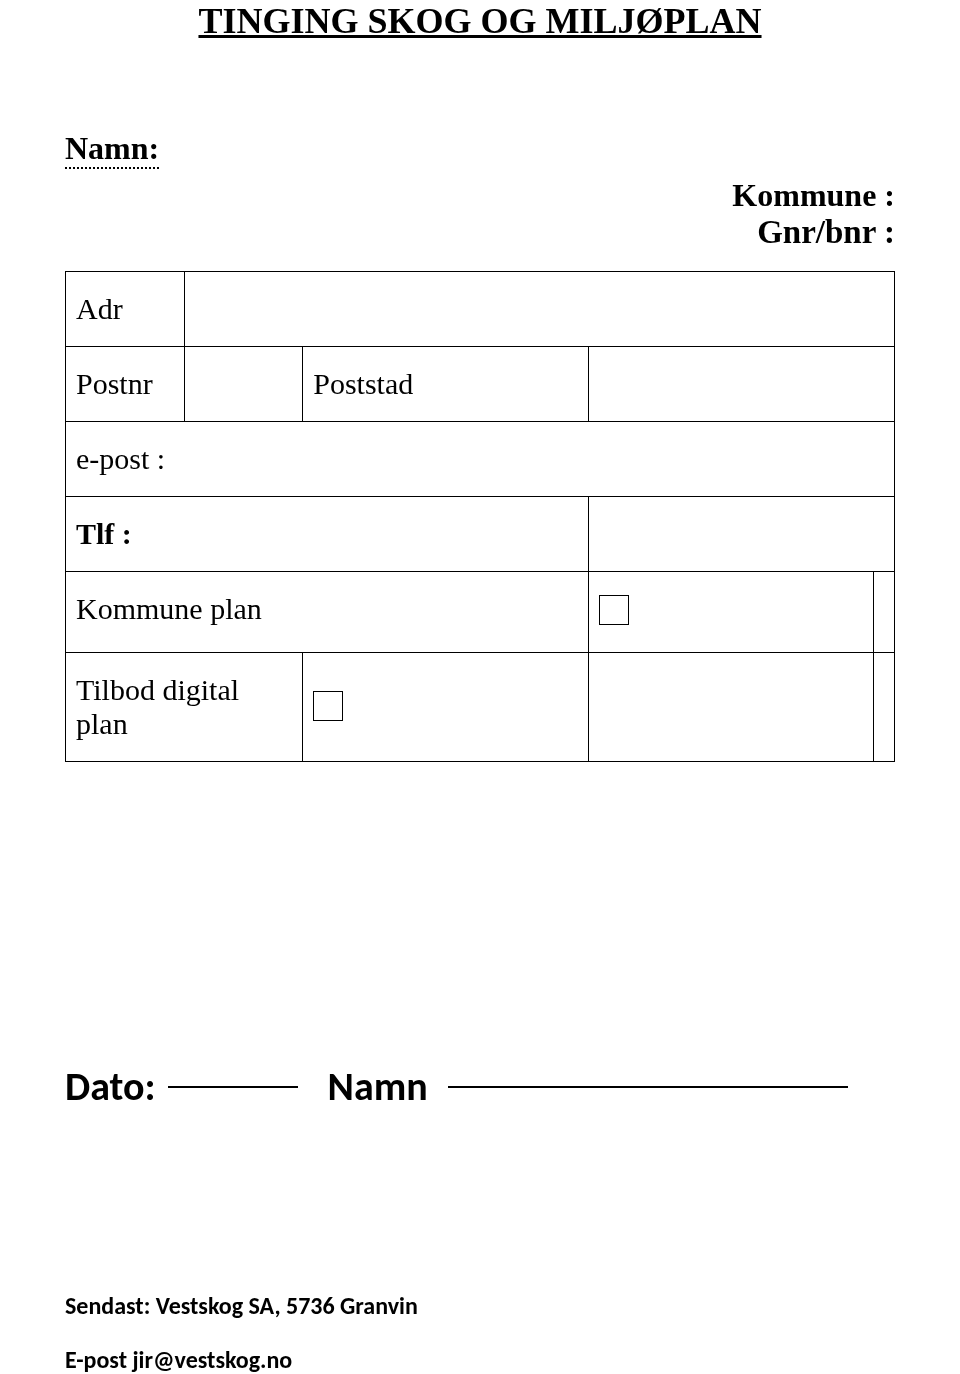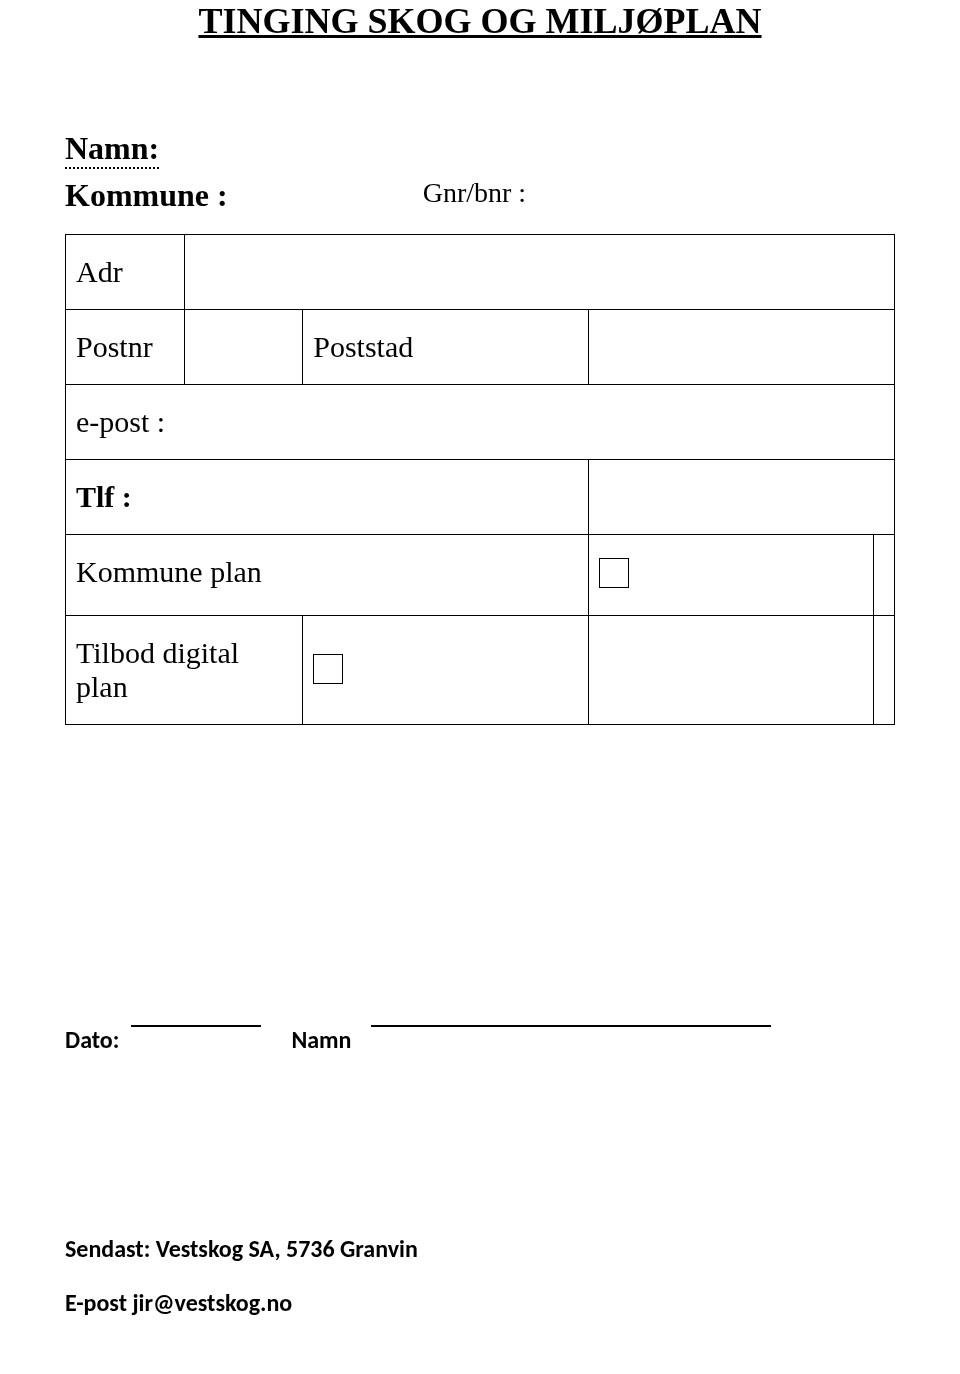--- a/index.html
+++ b/index.html
@@ -29,30 +29,31 @@
       margin-bottom: 8px;
     }
     .namn-label {
       font-size: 32px;
       font-weight: bold;
       border-bottom: 2px dotted black;
       display: inline-block;
     }
     .kommune-row {
       display: flex;
-      align-items: flex-start;
+      align-items: flex-end;
       margin-bottom: 20px;
+      flex-direction: column;
     }
     .kommune-label {
       font-size: 32px;
       font-weight: bold;
     }
     .gnrbnr-label {
-      font-size: 28px;
-      font-weight: normal;
+      font-size: 33px;
+      font-weight: bold;
       margin-left: 195px;
     }
     .form-table {
       border-collapse: collapse;
       width: 100%;
     }
     .form-table td {
       border: 1px solid black;
       font-size: 30px;
       padding: 20px 10px;
@@ -98,23 +99,23 @@
       width: 290px;
       text-align: left;
       padding-left: 30px;
     }
     .tilbod-checkbox-cell .checkbox {
       margin-top: 18px;
     }
     .signature-row {
       margin-top: 300px;
       display: flex;
-      align-items: flex-start;
+      align-items: center;
       font-family: 'Calibri', 'Arial', sans-serif;
-      font-size: 24px;
+      font-size: 40px;
       font-weight: bold;
     }
     .dato-label {
       margin-right: 12px;
     }
     .dato-line {
       width: 130px;
       border-bottom: 2px solid black;
       display: inline-block;
       margin-right: 30px;

